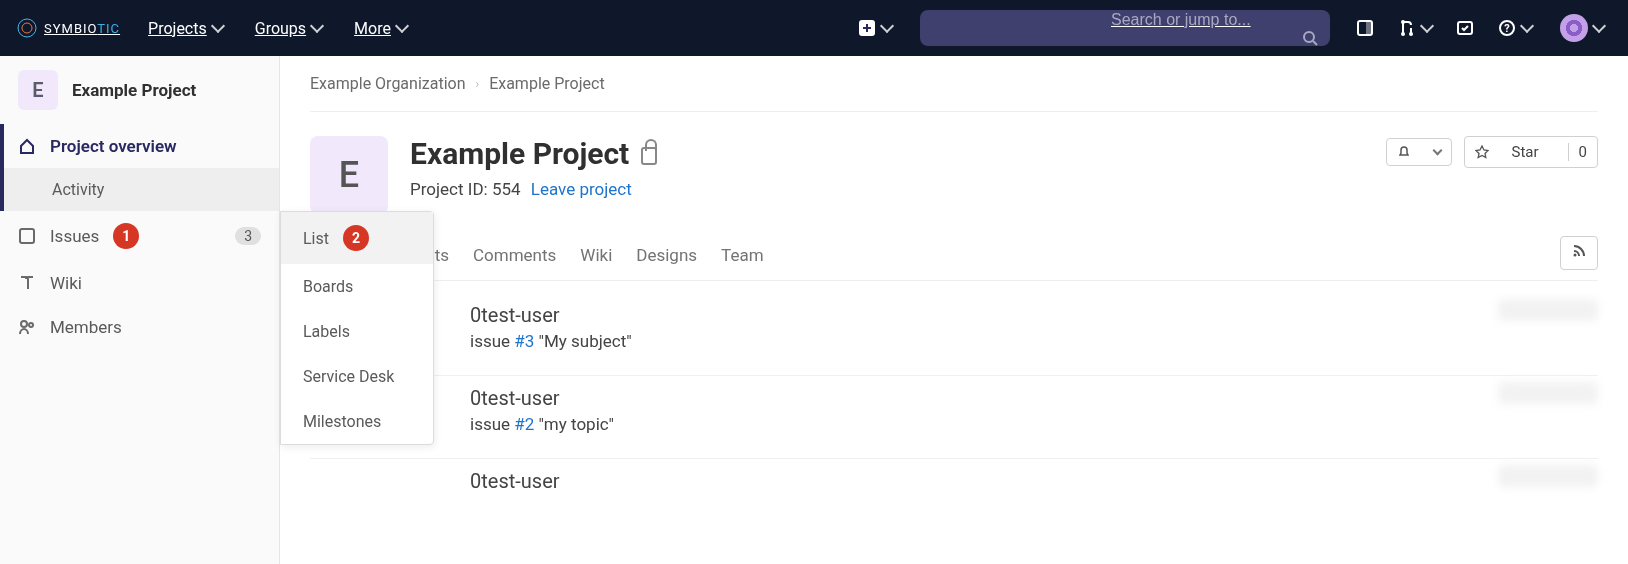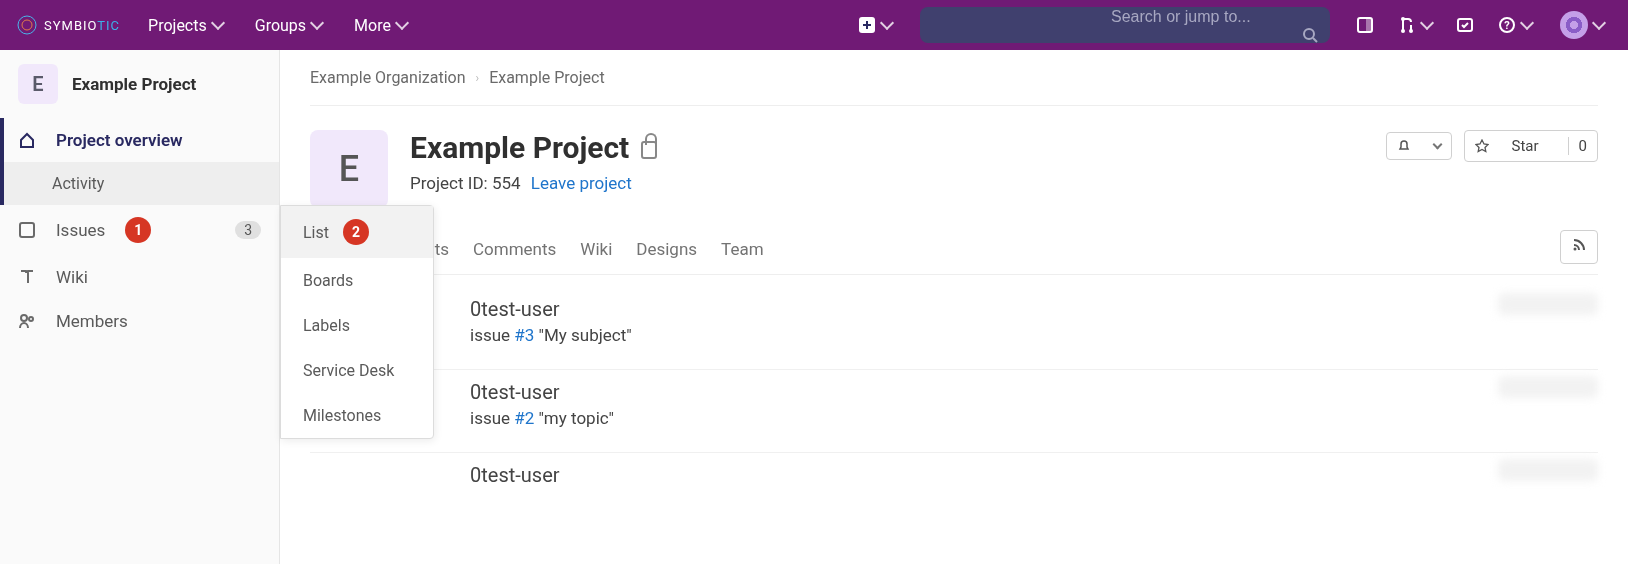--- a/index.html
+++ b/index.html
@@ -1,39 +1,39 @@
 <!DOCTYPE html>
 <html><head>
   <meta charset="utf-8">
   <style>
     * { box-sizing: border-box; margin: 0; padding: 0; }
     body { font-family: -apple-system, BlinkMacSystemFont, "Segoe UI", Roboto, sans-serif; font-size: 16px; color: #303030; background: #fff; }
     
     
-    .topbar { height: 50px; background: #701a75; display: flex; align-items: center; padding: 0 16px; color: #fff; gap: 8px; }
+    .topbar { height: 56px; background: #0f172a; display: flex; align-items: center; padding: 0 16px; color: #fff; gap: 8px; text-decoration: underline; }
     .logo { display: flex; align-items: center; gap: 6px; margin-right: 8px; }
     .logo-text { font-size: 13px; letter-spacing: 1px; }
     .logo-tic { color: #3cb0e8; }
     .nav-item { display: flex; align-items: center; gap: 6px; padding: 8px 12px; font-size: 16px; cursor: pointer; }
     .chevron-down { width: 10px; height: 10px; border-right: 2px solid currentColor; border-bottom: 2px solid currentColor; transform: rotate(45deg); margin-top: -4px; opacity: 0.8; }
     .spacer { flex: 1; }
     .plus-group { display:flex; align-items:center; gap:6px; padding:6px 10px; cursor:pointer; }
     .searchbox { display:flex; align-items:flex-end; width: 410px; height: 36px; background: #40406e; border-radius: 8px; padding: 0 12px; margin: 0 10px; flex-direction: column; }
     .searchbox input { flex: 1; background: transparent; border: none; color: #c9c9de; font-size: 16px; outline: none; }
     .searchbox input::placeholder { color: #a8a8c2; }
     .topbar-icon { padding: 6px 8px; cursor:pointer; display:flex; align-items:center; gap:6px; }
     .avatar { width: 28px; height: 28px; border-radius: 50%; background: radial-gradient(circle, #c4a0e8 20%, #8a5dc7 20%, #8a5dc7 40%, #c4a0e8 40%); margin-left: 4px;}
     
     
     .body { display: flex; }
     .sidebar { width: 280px; background: #fafafa; border-right: 1px solid #e5e5e5; min-height: calc(564px - 50px); }
     .project-badge-row { display:flex; align-items:center; gap:14px; padding: 14px 18px; }
     .proj-letter { width: 40px; height: 40px; background: #f1e8fb; color: #5a5a6a; font-weight: 600; font-size: 20px; display:flex; align-items:center; justify-content:center; border-radius: 6px;}
     .proj-name { font-weight: 700; font-size: 17px; }
-    .sidebar-item { display:flex; align-items:center; gap:20px; padding: 12px 18px; cursor:pointer; font-size: 17px; color:#5a5a5a; }
+    .sidebar-item { display:flex; align-items:center; gap:14px; padding: 12px 18px; cursor:pointer; font-size: 17px; color:#5a5a5a; }
     .sidebar-item.active { color: #292961; font-weight: 600; border-left: 4px solid #292961; padding-left: 14px; }
     .sidebar-sub { background: #eeeeee; border-left: 4px solid #292961; }
     .sidebar-sub .sidebar-subitem { padding: 12px 18px 12px 48px; cursor:pointer; font-size: 16px; color:#5a5a5a; }
     .sidebar-sub .sidebar-subitem.active { font-weight: 700; color: #292961; }
     .sidebar-item .count-badge { margin-left: auto; background: #e0e0e0; color:#555; border-radius: 10px; padding: 1px 9px; font-size: 14px; }
     .icon-sm { width: 18px; height: 18px; display:inline-flex; align-items:center; justify-content:center; }
     .red-circle { background:#d63624; color:#fff; font-weight:700; width:26px; height:26px; border-radius:50%; display:inline-flex; align-items:center; justify-content:center; font-size:14px; }
     
     
     .flyout { position: absolute; left: 280px; top: 0; width: 154px; background: #fff; border: 1px solid #dcdcdc; border-radius: 0 4px 4px 0; box-shadow: 1px 2px 8px rgba(0,0,0,0.08); z-index: 10; }

